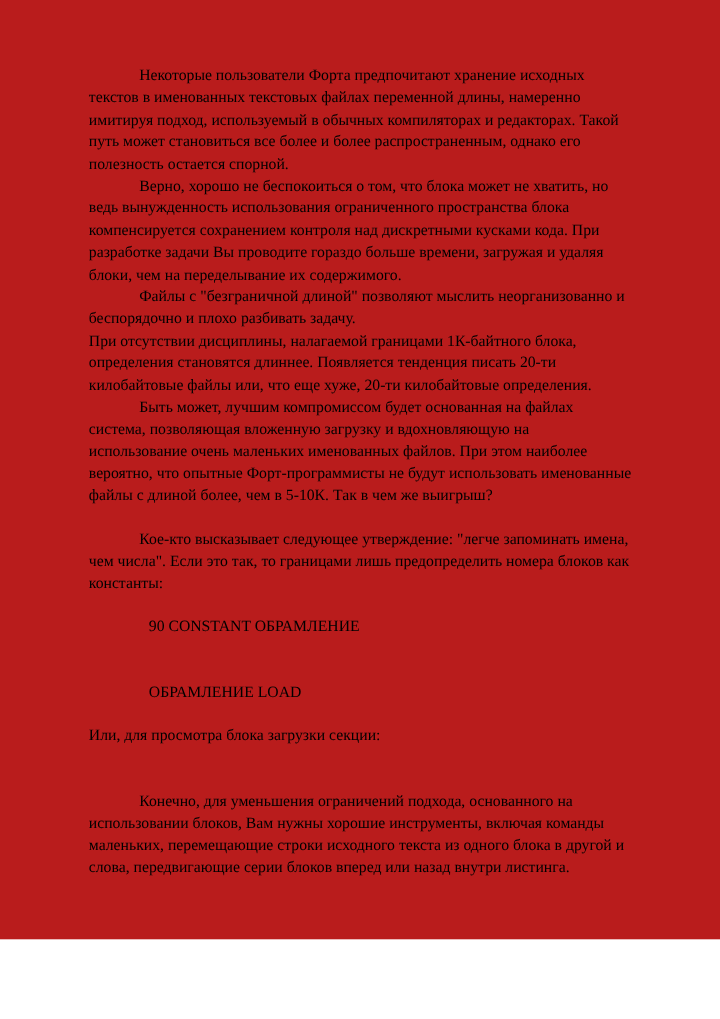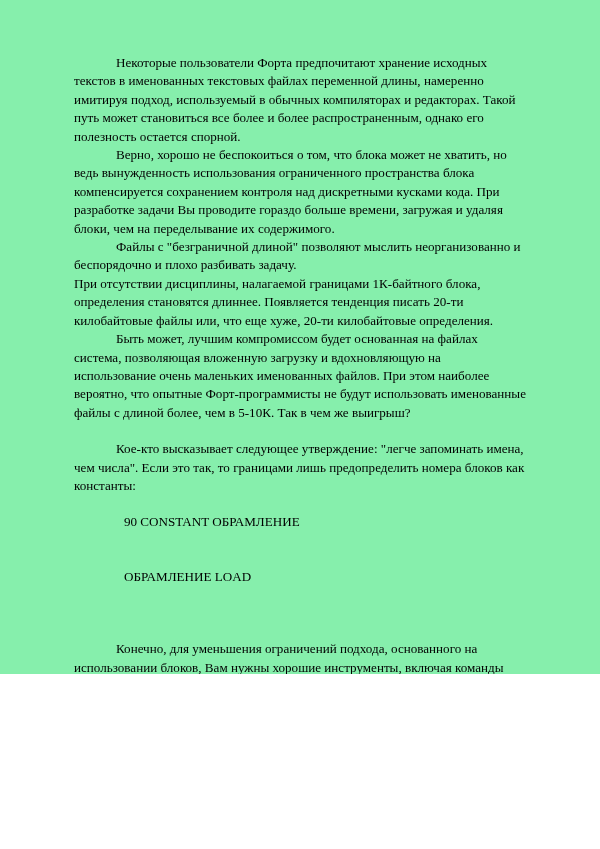--- a/index.html
+++ b/index.html
@@ -8,22 +8,22 @@
     padding: 0;
     background: #ffffff;
   }
   body {
     font-family: "Liberation Serif", "DejaVu Serif", serif;
     color: #000000;
   }
   .page {
     position: relative;
     width: 600px;
-    height: 674px;
-    background: #86efac;
+    height: 783px;
+    background: #b91c1c;
     overflow: hidden;
     box-sizing: border-box;
   }
   .content {
     position: absolute;
     left: 74px;
     top: 54px;
     width: 452px;
   }
   .para {
@@ -75,20 +75,21 @@
 
     <div class="gap-md"></div>
 
 
     <div class="gap-md"></div>
 
     <p class="code-line">ОБРАМЛЕНИЕ LOAD</p>
 
     <div class="gap-md"></div>
 
+    <p class="para">Или, для просмотра блока загрузки секции:</p>
 
     <div class="gap-md"></div>
 
 
     <div class="gap-md"></div>
 
     <p class="para indent">Конечно, для уменьшения ограничений подхода, основанного на использовании блоков, Вам нужны хорошие инструменты, включая команды маленьких, перемещающие строки исходного текста из одного блока в другой и слова, передвигающие серии блоков вперед или назад внутри листинга.</p>
 
     <div class="gap-xl"></div>
 

